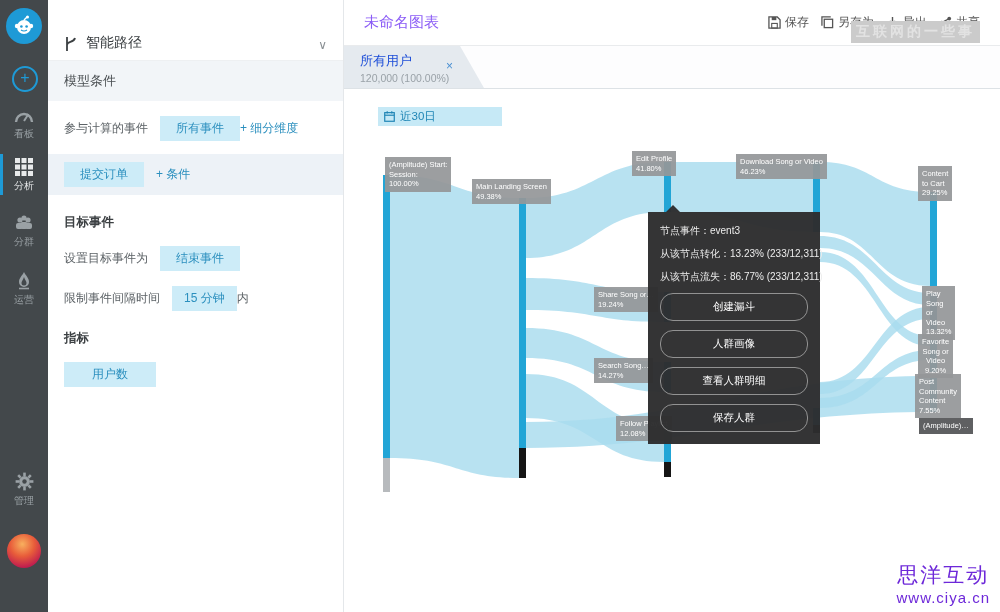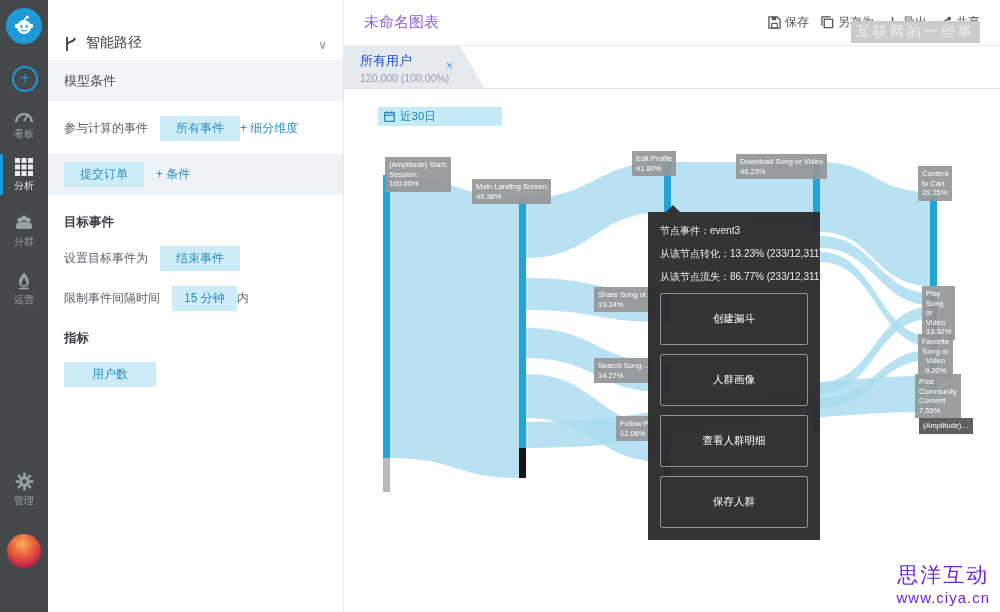--- a/index.html
+++ b/index.html
@@ -60,21 +60,21 @@
           padding:3px 4px;white-space:pre}
   .nlabel.dark{background:rgba(88,90,92,.96)}
 
   
   .ntooltip{position:absolute;left:304px;top:212px;width:172px;background:rgba(45,45,46,.97);color:#ececec;
             padding:12px 12px 12px;box-sizing:border-box;z-index:4}
   .ntooltip::before{content:"";position:absolute;top:-7px;left:18px;border-left:7px solid transparent;
             border-right:7px solid transparent;border-bottom:7px solid rgba(45,45,46,.97)}
   .tt-line{font-size:10px;margin-bottom:9px;white-space:nowrap}
   .tt-btn{display:block;width:100%;margin-top:9px;background:none;border:1px solid #929292;color:#fff;
-          font-size:10.5px;padding:18px 0;border-radius:2px;text-align:center;cursor:pointer;
+          font-size:10.5px;padding:6px 0;border-radius:13px;text-align:center;cursor:pointer;
           font-family:Liberation Serif, serif}
 
   
   .wm-bottom{position:absolute;right:10px;bottom:6px;text-align:center;font-weight:normal;color:#6d28d9;z-index:9;
              text-shadow:-1px -1px 0 #fff,1px -1px 0 #fff,-1px 1px 0 #fff,1px 1px 0 #fff,0 1px 0 #fff,0 -1px 0 #fff}
   .wm-b1{font-size:21px;letter-spacing:2px}
   .wm-b2{font-size:15px;letter-spacing:1px}
 </style>
 </head>
 <body>

